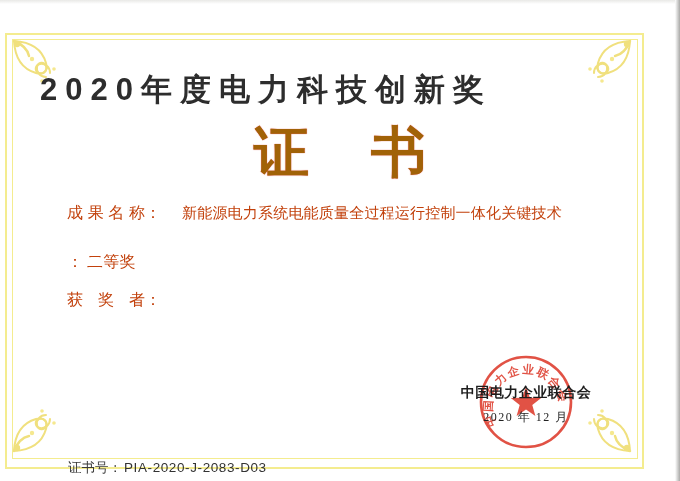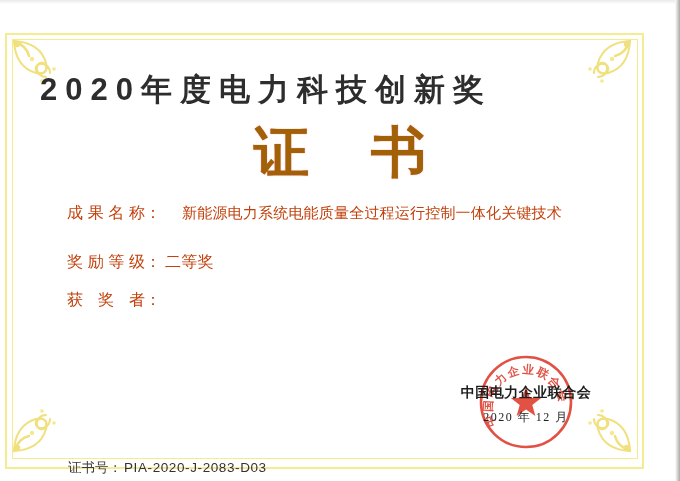--- a/index.html
+++ b/index.html
@@ -139,21 +139,20 @@
 
   <div class="subtitle">证书</div>
 
   <div class="field-row row-1">
     <span class="lbl">成果名称</span>
       <span class="colon">：</span>
       <span class="val">新能源电力系统电能质量全过程运行控制一体化关键技术</span>
   </div>
 
   <div class="field-row row-2">
-    <span class="lbl">奖励等级</span>
       <span class="colon">：</span>
       <span class="val">二等奖</span>
   </div>
 
   <div class="field-row row-3">
     <span class="lbl">获奖者</span>
       <span class="colon">：</span>
   </div>
 
   <div class="cert-no">

